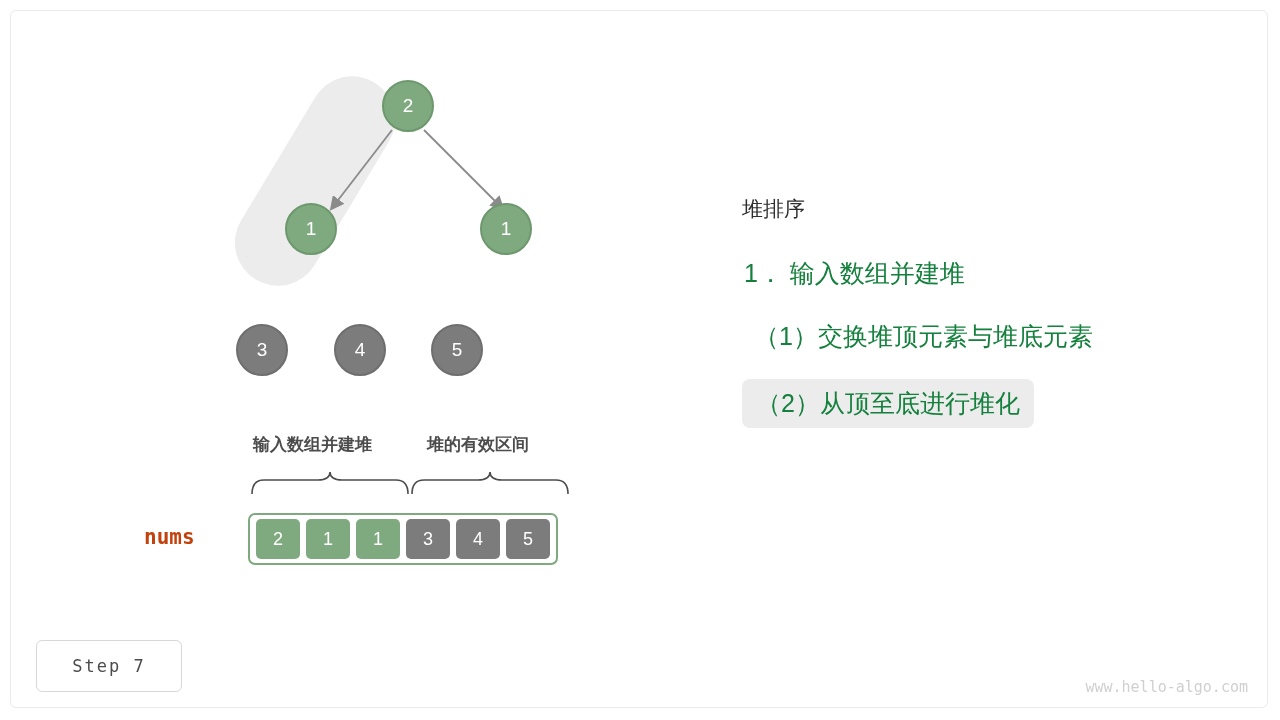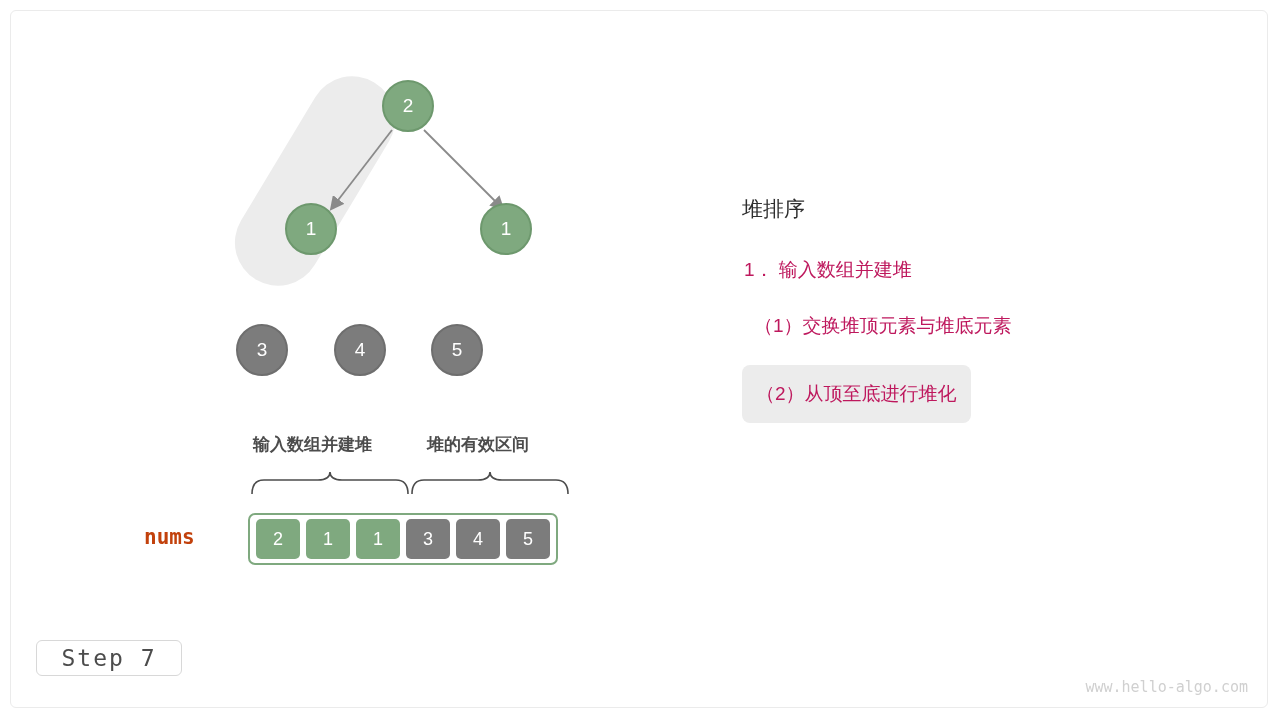--- a/index.html
+++ b/index.html
@@ -132,50 +132,50 @@
     top: 195px;
     width: 470px;
   }
   .panel-title {
     font-size: 21px;
     font-weight: normal;
     color: #2e2e2e;
     margin-bottom: 30px;
   }
   .step-line {
-    font-size: 19px;
-    color: #be185d;
+    font-size: 25px;
+    color: #15803d;
     margin-bottom: 22px;
     padding: 4px 2px;
     display: inline-block;
   }
   .step-line.sub {
     margin-left: 10px;
   }
   .step-line.active {
     background: #ececec;
     border-radius: 8px;
-    padding: 16px 14px;
+    padding: 8px 14px;
     margin-left: 0px;
   }
 
   
   .step-badge {
     position: absolute;
     left: 36px;
     top: 640px;
     width: 146px;
-    height: 36px;
+    height: 52px;
     border: 1px solid #d8d8d8;
     border-radius: 6px;
     display: flex;
     align-items: center;
     justify-content: center;
     font-family: "DejaVu Sans Mono", monospace;
-    font-size: 23px;
+    font-size: 17px;
     color: #4c4c4c;
     letter-spacing: 2px;
     box-sizing: border-box;
     text-align: right;
   }
   .watermark {
     position: absolute;
     right: 32px;
     bottom: 24px;
     font-family: "DejaVu Sans Mono", monospace;

